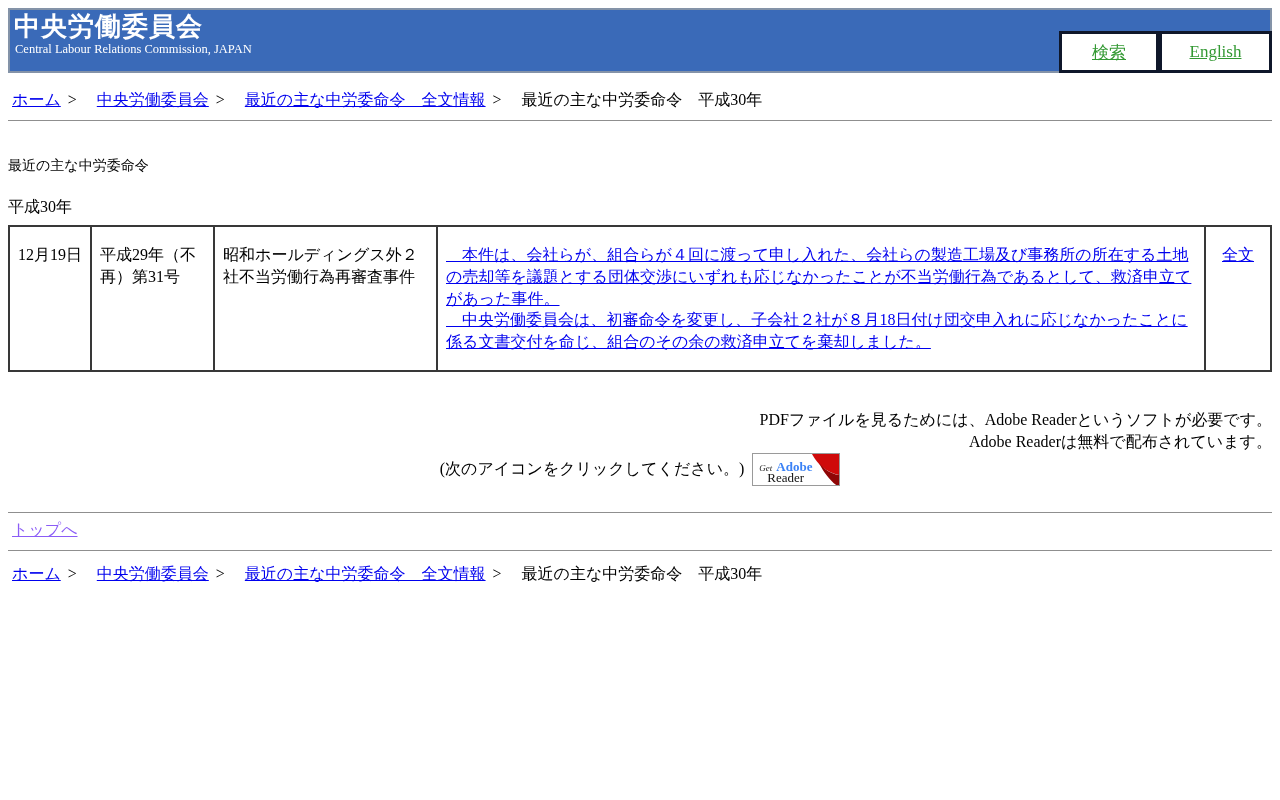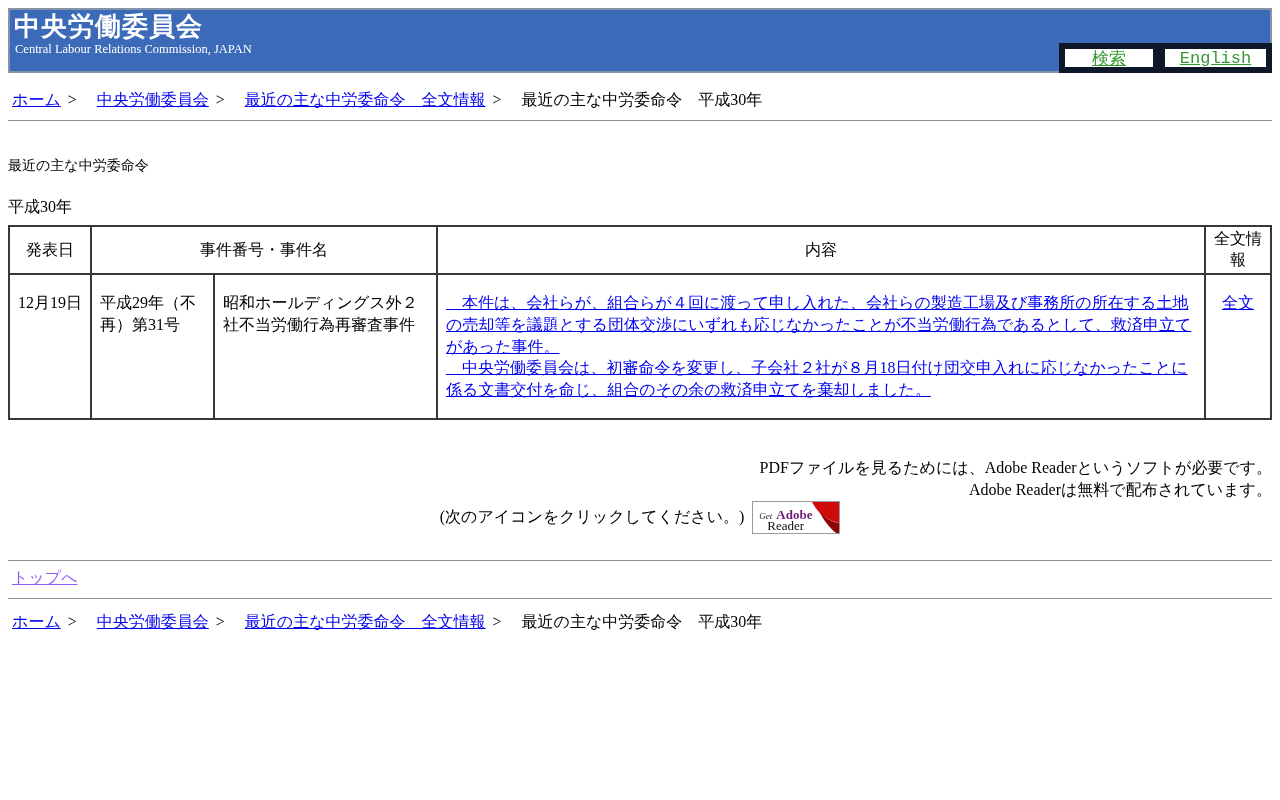--- a/index.html
+++ b/index.html
@@ -17,24 +17,23 @@
     height: 61px;
     box-sizing: content-box;
   }
   .banner-title {
     color: #fff; font-weight: bold; font-size: 26px; line-height: 1.05;
     padding: 3px 0 0 4px; letter-spacing: 1px;
   }
   .banner-subtitle { color: #fff; font-size: 12.5px; padding: 2px 0 0 5px; }
   .banner-tabs { position: absolute; right: -2px; bottom: -2px; display: flex; }
   .tab {
-    box-sizing: border-box; height: 30px; background: #fff;
-    border: 6px solid #0f172a; display: flex; align-items: center; justify-content: center;
+    box-sizing: border-box; height: 42px; background: #fff;
+    border: 3px solid #0f172a; display: flex; align-items: center; justify-content: center;
     font-size: 17px;
-    font-family: Liberation Mono, monospace;
   }
   .tab-search { width: 100px; }
   .tab-english { width: 113px; }
   .tab a { color: #339933; text-decoration: underline; cursor: pointer; }
 
   
   .breadcrumb { margin: 17px 0 0 4px; white-space: nowrap; }
   .breadcrumb a { color: #0000ee; text-decoration: underline; cursor: pointer; }
   .crumb-sep { margin: 0 20px 0 7px; }
   .breadcrumb--footer { margin-top: 13px; }
@@ -72,21 +71,21 @@
   }
   .pdf-icon-line .paren-text { margin-right: 8px; }
 
   .adobe-badge {
     display: inline-block; position: relative; width: 88px; height: 33px;
     border: 1px solid #9a9a9a; background: #fff; box-sizing: border-box;
     cursor: pointer; overflow: hidden; flex: 0 0 auto;
   }
   .badge-text { position: absolute; left: 6px; top: 4px; line-height: 1; white-space: nowrap; }
   .badge-get { font-style: italic; font-size: 9px; color: #222; }
-  .badge-adobe { font-weight: bold; font-size: 13px; color: #701a75; }
+  .badge-adobe { font-weight: bold; font-size: 13px; color: #3b82f6; }
   .badge-reader { position: absolute; left: 14px; top: 17px; font-weight: normal; font-size: 13px; color: #111; line-height: 1; }
   .badge-ribbon { position: absolute; right: 0; top: 0; }
 
   
   .top-link-row { margin: 7px 0 7px 4px; }
   .top-link-row a { color: #8b5cf6; text-decoration: underline; cursor: pointer; }
 </style>
 </head>
 <body>
 
@@ -115,26 +114,20 @@
 
 <table class="orders">
   <colgroup>
     <col style="width:82px">
       <col style="width:123px">
       <col style="width:223px">
       <col>
       <col style="width:66px">
   </colgroup>
   <tbody>
-      <tr>
-    <th>発表日</th>
-    <th colspan="2">事件番号・事件名</th>
-    <th>内容</th>
-    <th>全文情報</th>
-  </tr>
   <tr>
     <td>12月19日</td>
     <td>平成29年（不再）第31号</td>
     <td>昭和ホールディングス外２社不当労働行為再審査事件</td>
     <td>
       <a class="summary-link">　本件は、会社らが、組合らが４回に渡って申し入れた、会社らの製造工場及び事務所の所在する土地の売却等を議題とする団体交渉にいずれも応じなかったことが不当労働行為であるとして、救済申立てがあった事件。</a>
       <a class="summary-link">　中央労働委員会は、初審命令を変更し、子会社２社が８月18日付け団交申入れに応じなかったことに係る文書交付を命じ、組合のその余の救済申立てを棄却しました。</a>
     </td>
     <td class="cell-fulltext">
       <a class="fulltext-link">全文</a>

